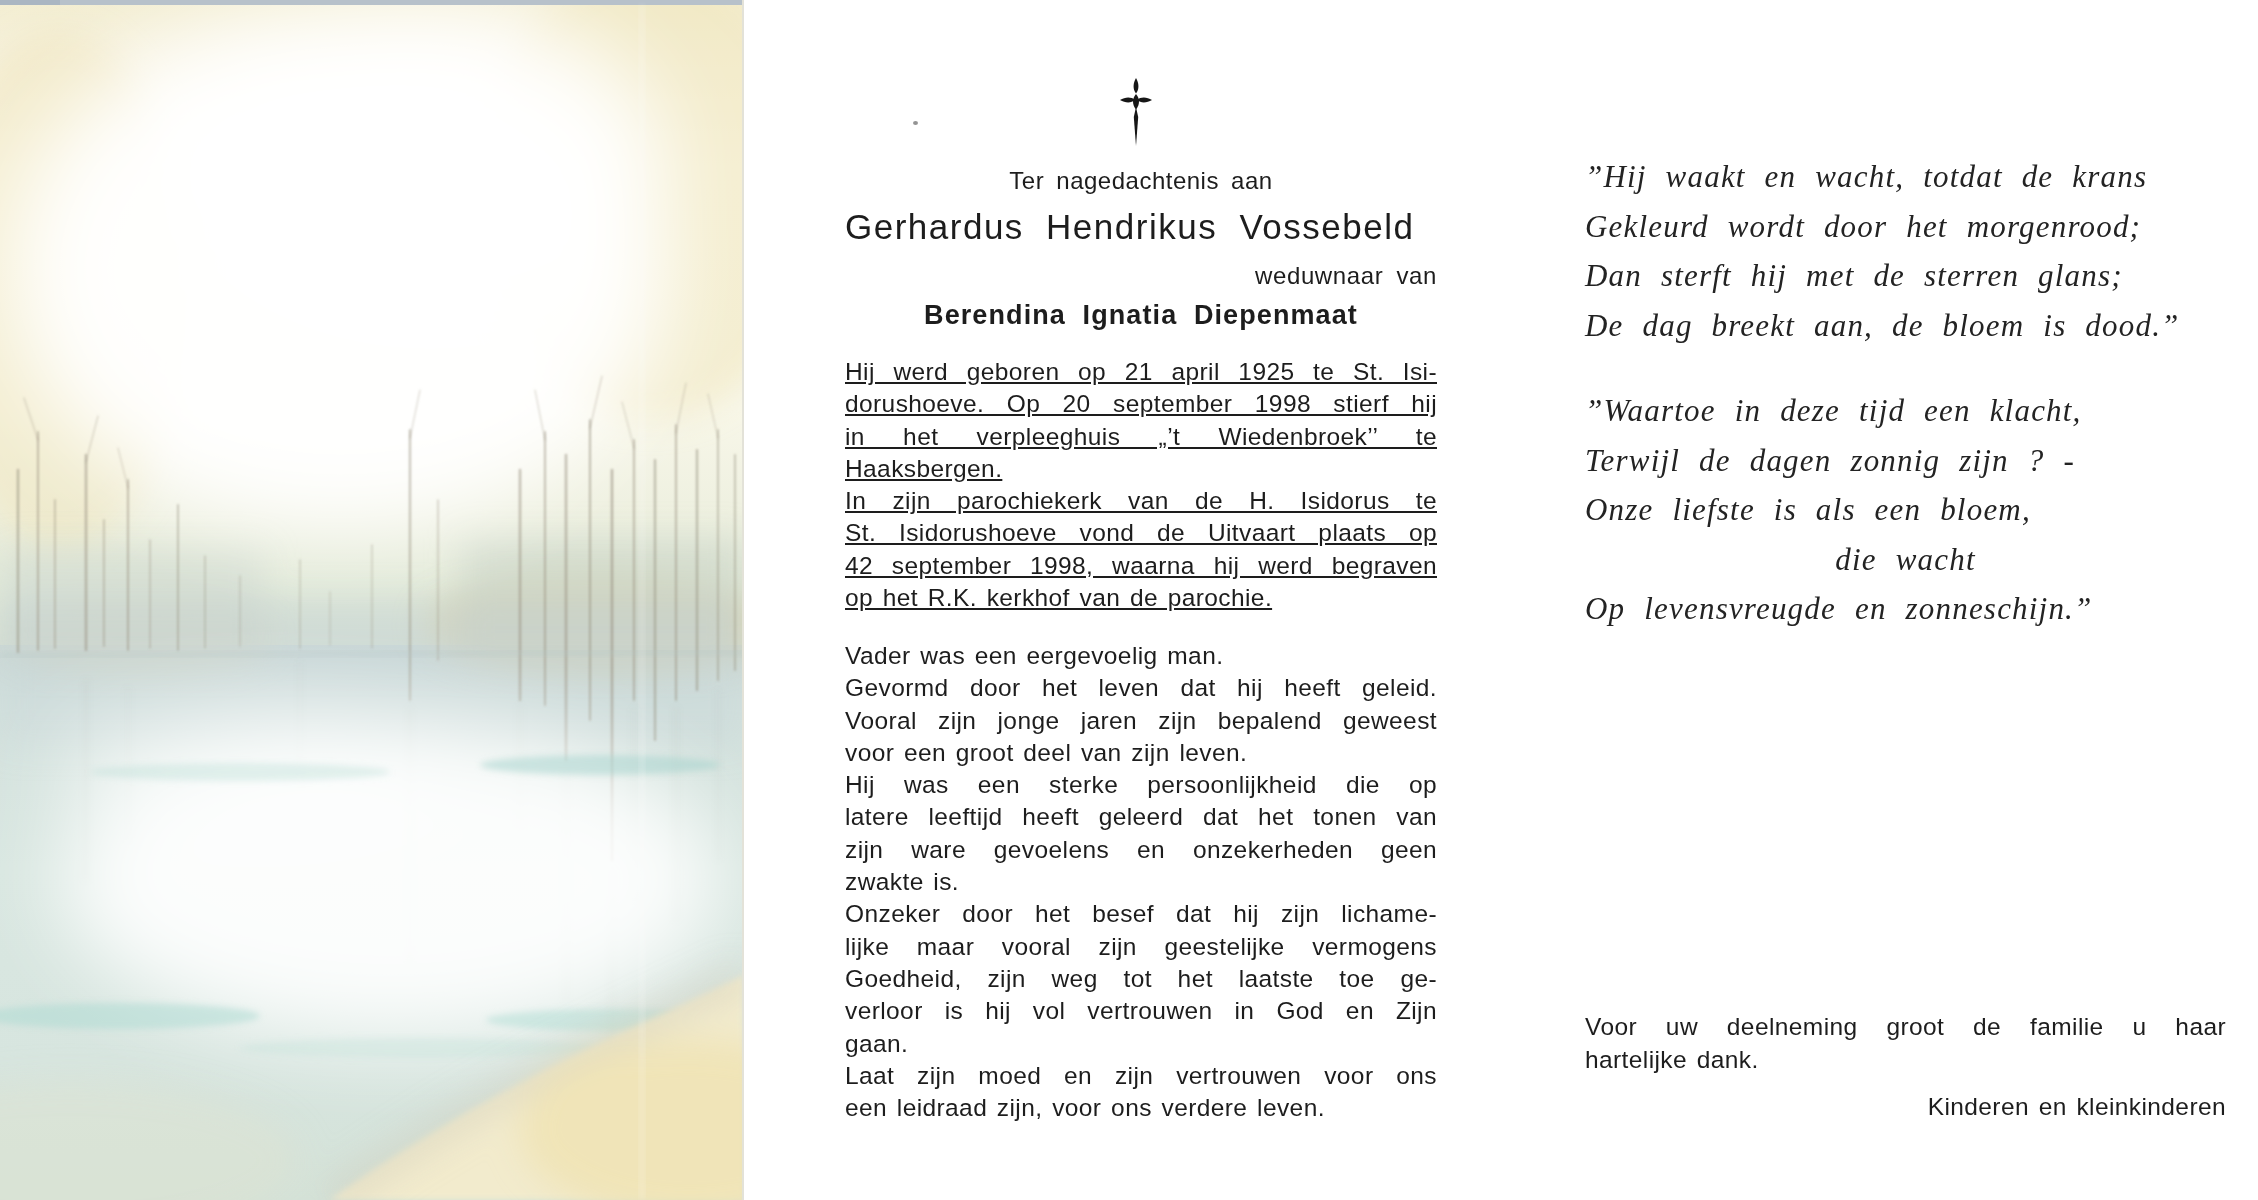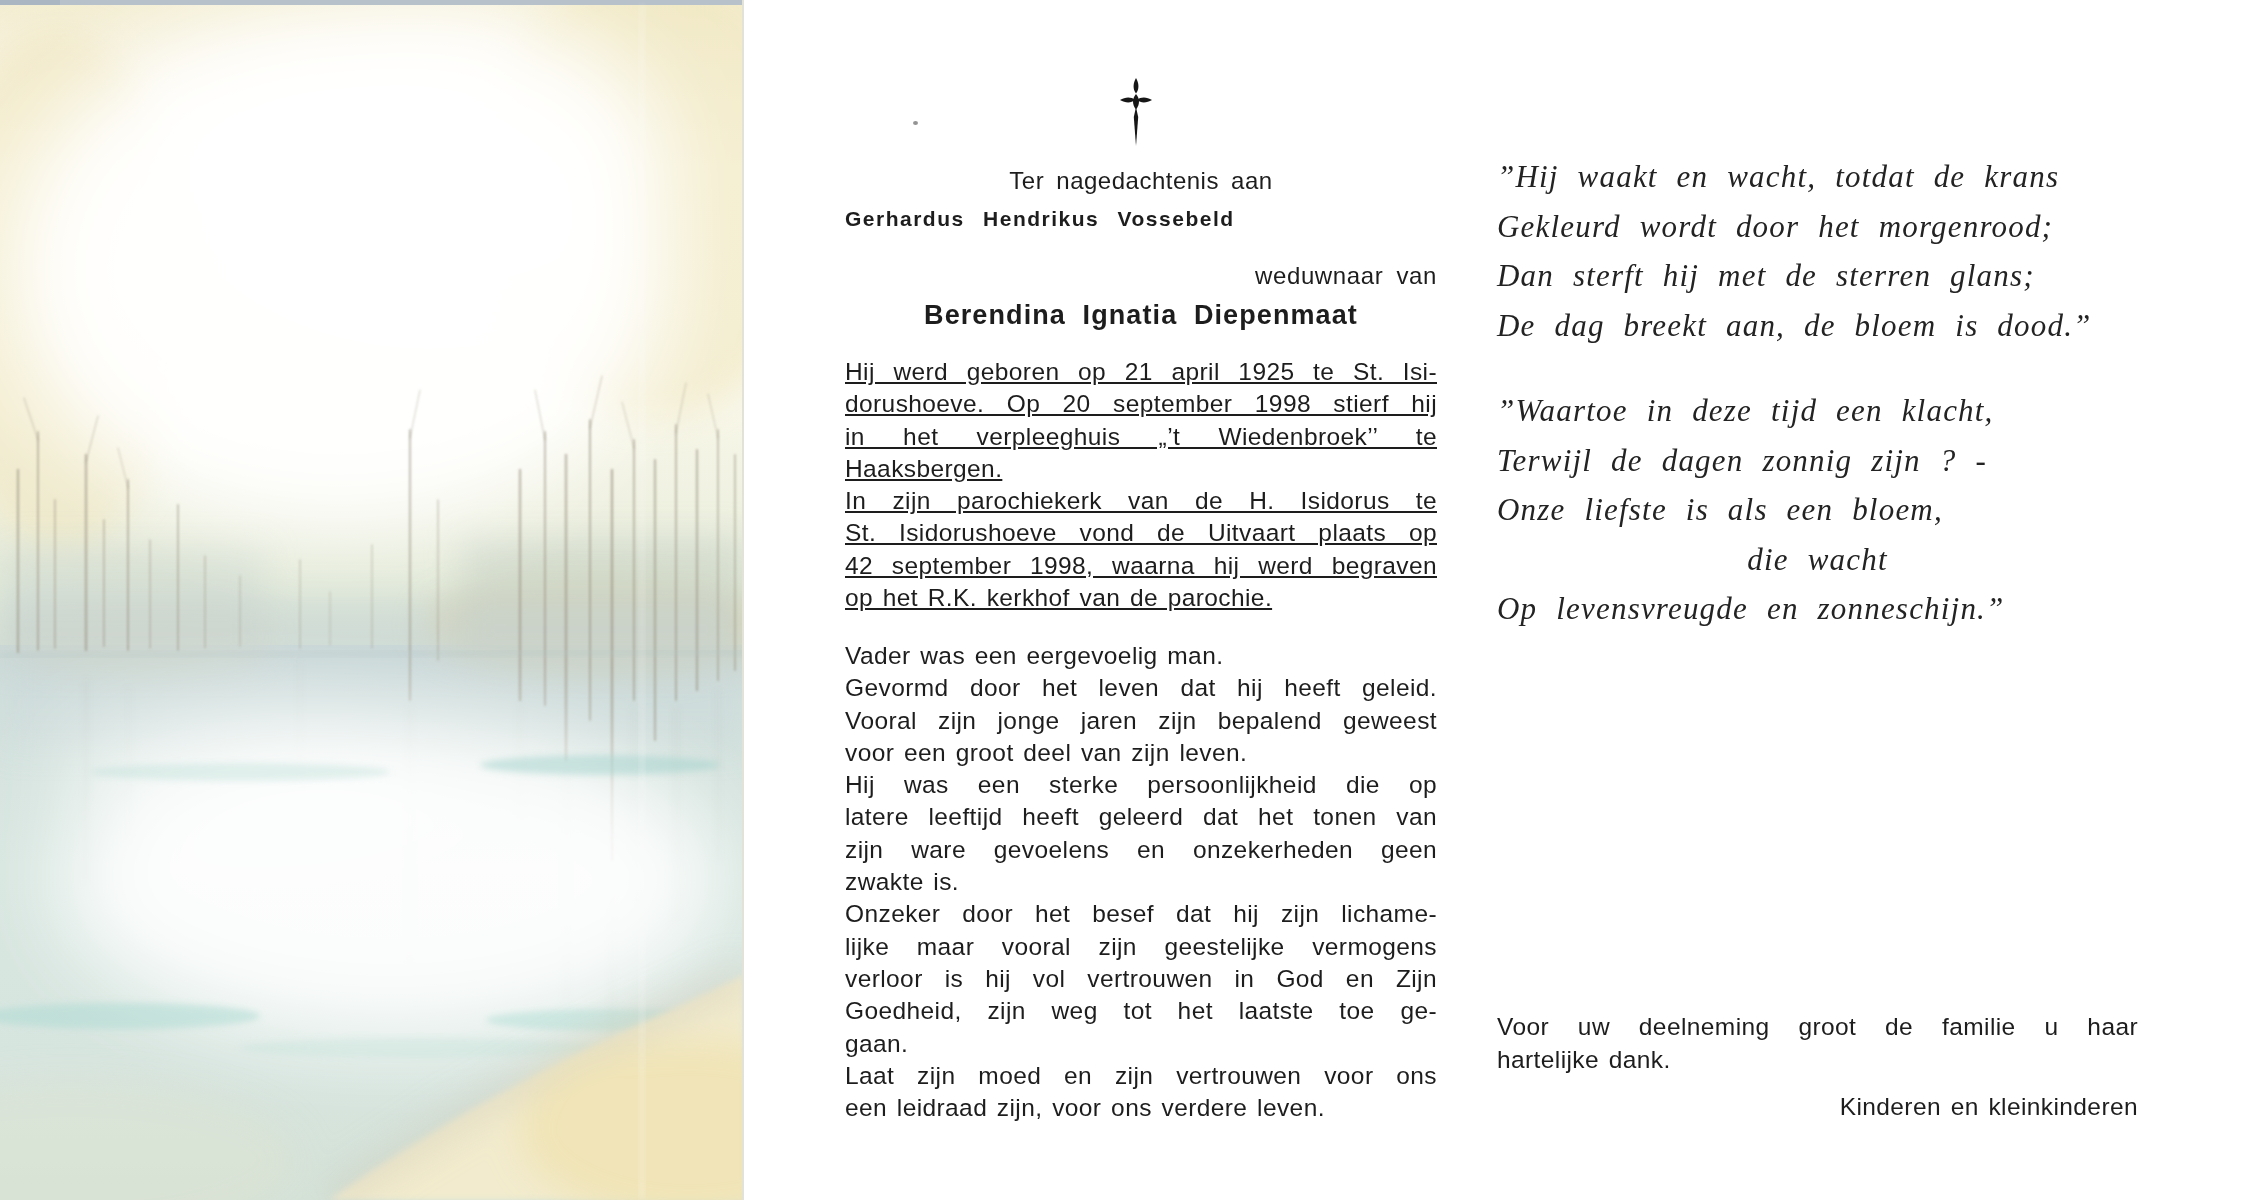--- a/index.html
+++ b/index.html
@@ -6,31 +6,31 @@
   .page{position:relative;width:2258px;height:1200px;background:#ffffff;overflow:hidden;
         font-family:"Liberation Sans",sans-serif;color:#1d1d1d;}
   
   .painting{position:absolute;left:0;top:0;width:744px;height:1200px;}
   .painting svg{display:block;}
   
   .mid{position:absolute;left:845px;top:0;width:592px;height:1200px;}
   .cross{position:absolute;left:273px;top:77px;}
   .speck{position:absolute;left:68px;top:121px;width:5px;height:4px;background:#6f6f6f;border-radius:50%;opacity:.75;}
   .intro{position:absolute;top:167px;width:100%;text-align:center;font-size:24px;letter-spacing:.5px;word-spacing:5px;}
-  .bigname{position:absolute;top:207px;width:100%;text-align:left;font-size:21px;font-weight:bold;letter-spacing:1.5px;word-spacing:11px;white-space:nowrap;}
+  .bigname{position:absolute;top:207px;width:100%;text-align:left;font-size:35px;font-weight:normal;letter-spacing:1.5px;word-spacing:11px;white-space:nowrap;}
   .rel{position:absolute;top:262px;width:100%;text-align:right;font-size:24px;letter-spacing:.6px;word-spacing:6px;}
   .spouse{position:absolute;top:300px;width:100%;text-align:center;font-size:27px;font-weight:bold;letter-spacing:1.1px;word-spacing:8px;}
   .para{position:absolute;left:0;width:592px;font-size:24.5px;line-height:32.3px;letter-spacing:.4px;word-spacing:2.5px;}
   .p1{top:356px;text-decoration:underline;}
   .p2{top:640px;}
   .line{min-height:32.3px;}
   .line.just{text-align:justify;text-align-last:justify;}
   .line.right{text-align:center;}
   
-  .rightcol{position:absolute;left:1497px;top:0;width:641px;height:1200px;}
+  .rightcol{position:absolute;left:1585px;top:0;width:641px;height:1200px;}
   .stanza{position:absolute;width:100%;font-family:"Liberation Serif","DejaVu Serif",serif;
           font-style:italic;font-size:31px;line-height:49.5px;letter-spacing:1.2px;word-spacing:10px;color:#232323;}
   .stanza .line{min-height:49.5px;}
   .s1{top:152px;}
   .s2{top:386px;}
   .thanks{position:absolute;top:1011px;width:100%;font-size:24.5px;line-height:32.5px;letter-spacing:.4px;word-spacing:2.5px;}
   .sig{text-align:right;margin-top:15px;}
 </style>
 </head>
 <body>
@@ -210,22 +210,22 @@
         <div class="line">Vader was een eergevoelig man.</div>
         <div class="line just">Gevormd door het leven dat hij heeft geleid.</div>
         <div class="line just">Vooral zijn jonge jaren zijn bepalend geweest</div>
         <div class="line">voor een groot deel van zijn leven.</div>
         <div class="line just">Hij was een sterke persoonlijkheid die op</div>
         <div class="line just">latere leeftijd heeft geleerd dat het tonen van</div>
         <div class="line just">zijn ware gevoelens en onzekerheden geen</div>
         <div class="line">zwakte is.</div>
         <div class="line just">Onzeker door het besef dat hij zijn lichame-</div>
         <div class="line just">lijke maar vooral zijn geestelijke vermogens</div>
+        <div class="line just">Goedheid, zijn weg tot het laatste toe ge-</div>
         <div class="line just">verloor is hij vol vertrouwen in God en Zijn</div>
-        <div class="line just">Goedheid, zijn weg tot het laatste toe ge-</div>
         <div class="line">gaan.</div>
         <div class="line just">Laat zijn moed en zijn vertrouwen voor ons</div>
         <div class="line">een leidraad zijn, voor ons verdere leven.</div>
       </div>
   </div>
 
   <div class="rightcol">
     <div class="stanza s1">
         <div class="line">”Hij waakt en wacht, totdat de krans</div>
         <div class="line">Gekleurd wordt door het morgenrood;</div>

